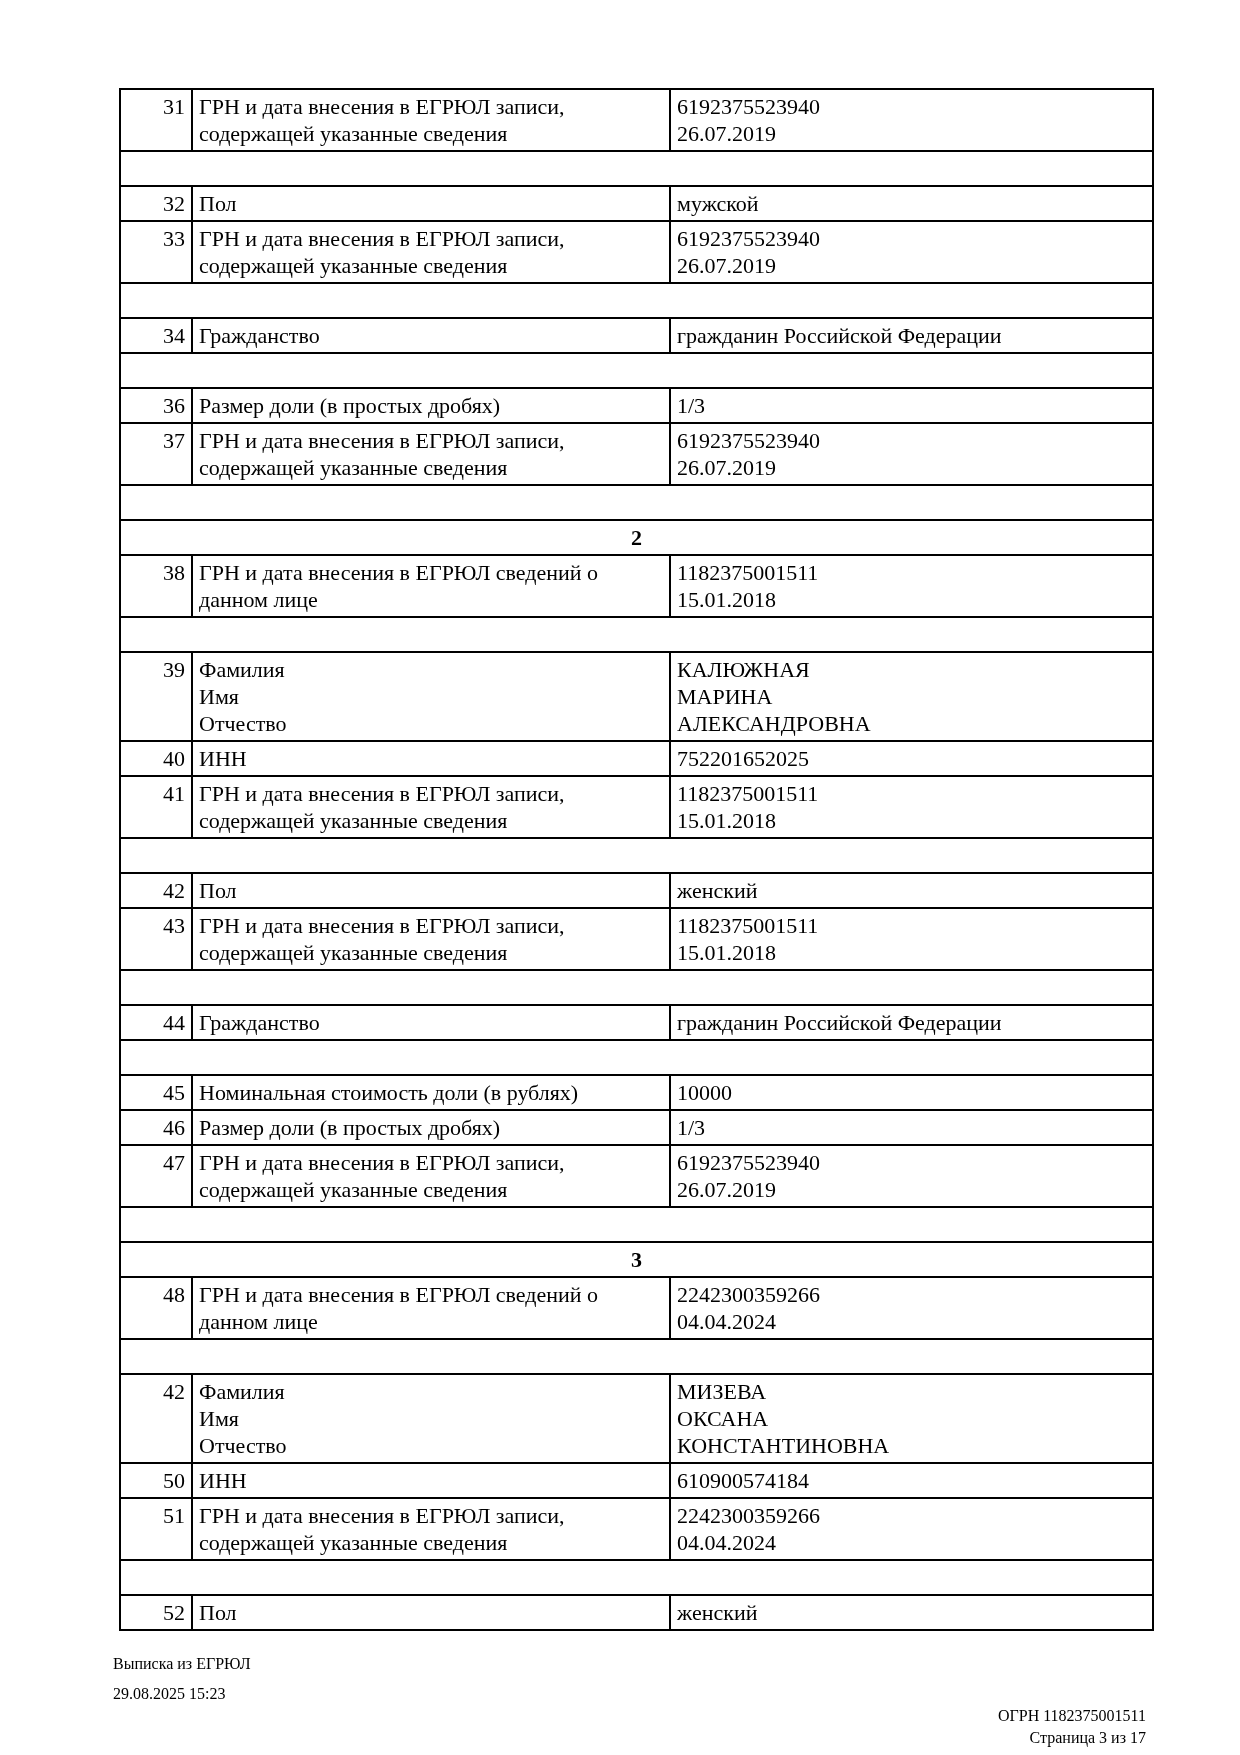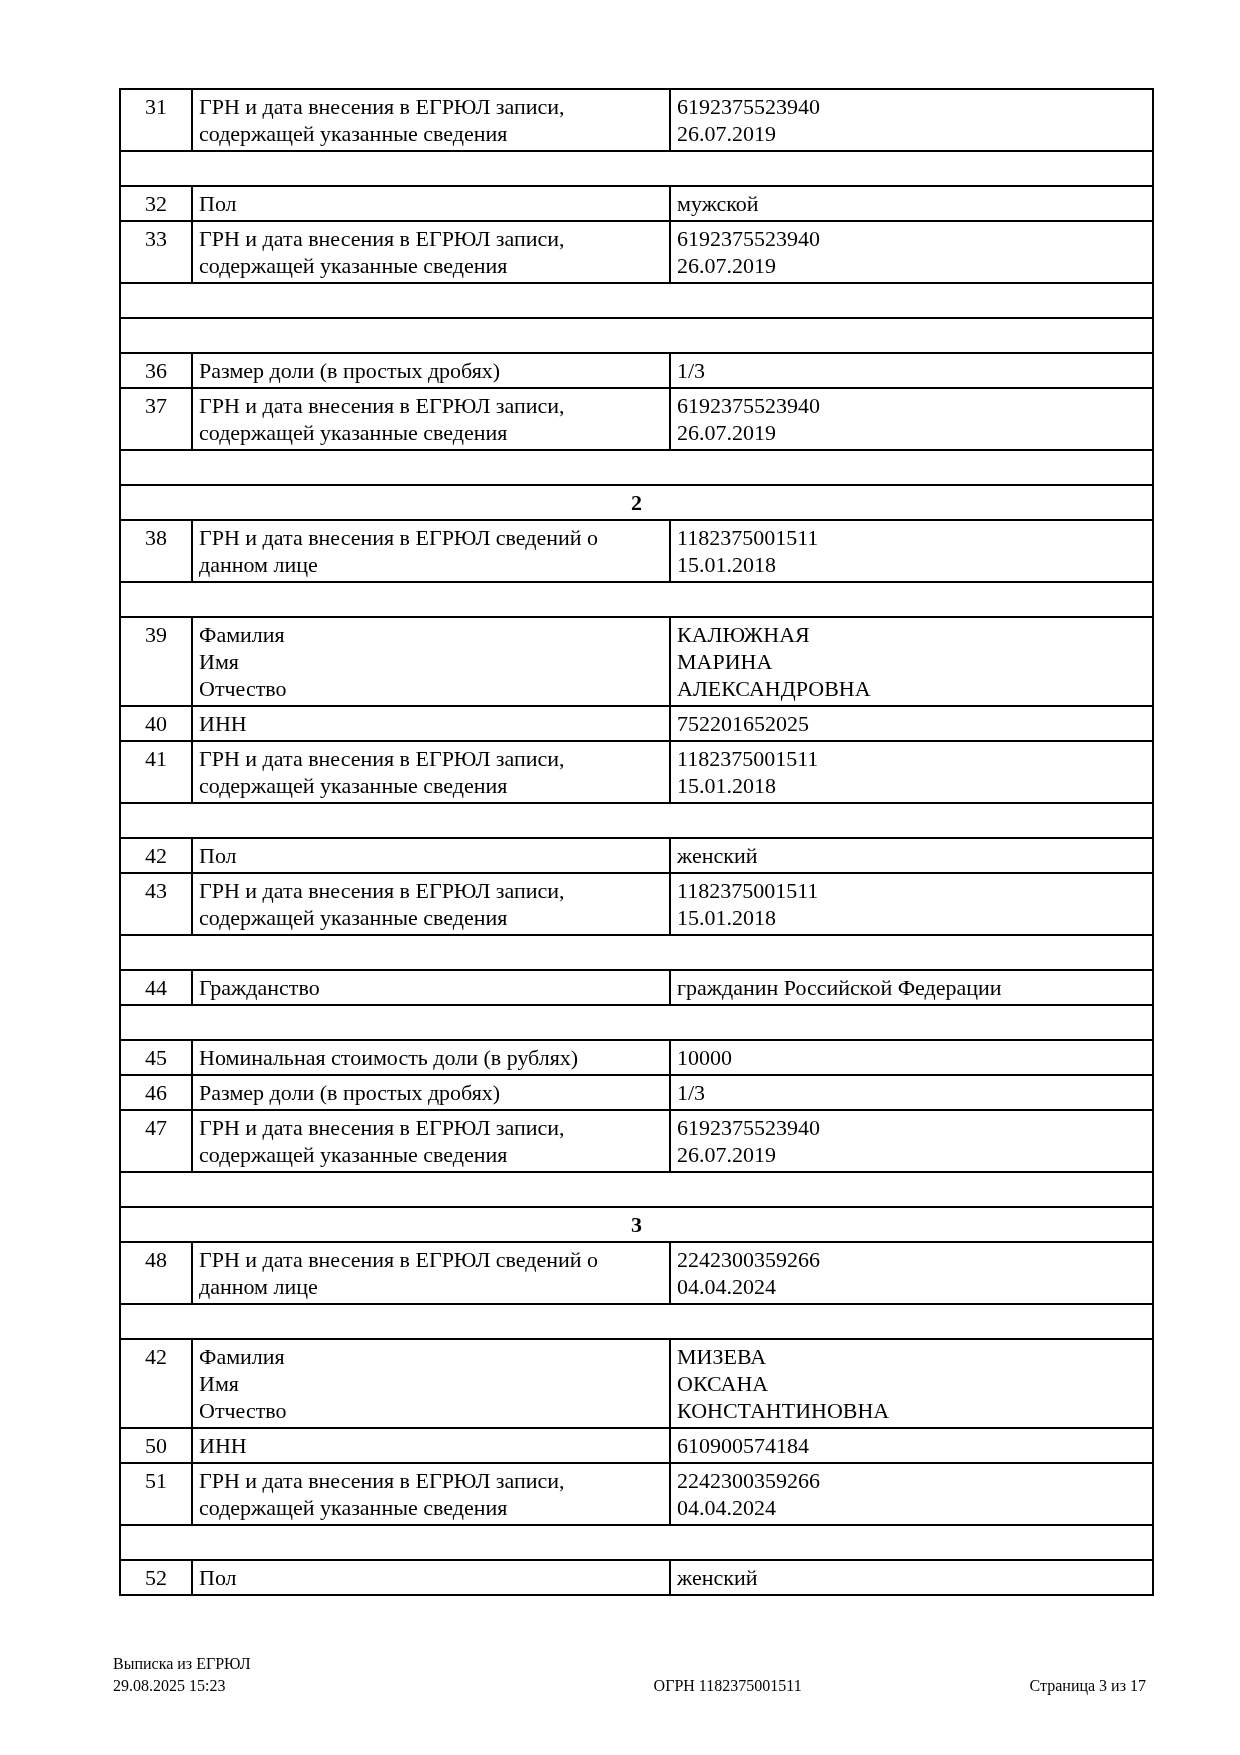--- a/index.html
+++ b/index.html
@@ -25,21 +25,21 @@
   }
   table.egrul td {
     border: 2px solid #000000;
     font-size: 22px;
     line-height: 27px;
     padding: 3px 6px;
     vertical-align: top;
     overflow: hidden;
   }
   td.num-cell {
-    text-align: center;
+    text-align: right;
     padding-left: 2px;
     padding-right: 2px;
   }
   tr.spacer-row td {
     height: 27px;
     padding: 3px 6px;
   }
   tr.section-row td {
     text-align: center;
     font-weight: bold;
@@ -49,21 +49,22 @@
   .footer {
     position: absolute;
     left: 113px;
     top: 1653px;
     width: 1033px;
     font-size: 16px;
     line-height: 22px;
   }
   .footer-line2 {
     display: grid;
-    grid-template-columns: 1fr 1fr 1fr;
+    grid-template-columns: 1fr;
+    margin-top: 8px;
   }
   .footer-center { text-align: right; }
   .footer-right { text-align: right; font-family: Liberation Serif, serif; }
 </style>
 </head>
 <body>
 
 <table class="egrul">
   <colgroup>
     <col style="width:72px">
@@ -101,20 +102,29 @@
           <div class="cell-line">содержащей указанные сведения</div>
         </td>
         <td>
           <div class="cell-line">6192375523940</div>
           <div class="cell-line">26.07.2019</div>
         </td>
       </tr>
       <tr class="spacer-row">
         <td colspan="3"></td>
       </tr>
+      <tr>
+        <td class="num-cell">34</td>
+        <td>
+          <div class="cell-line">Гражданство</div>
+        </td>
+        <td>
+          <div class="cell-line">гражданин Российской Федерации</div>
+        </td>
+      </tr>
       <tr class="spacer-row">
         <td colspan="3"></td>
       </tr>
       <tr>
         <td class="num-cell">36</td>
         <td>
           <div class="cell-line">Размер доли (в простых дробях)</div>
         </td>
         <td>
           <div class="cell-line">1/3</div>

